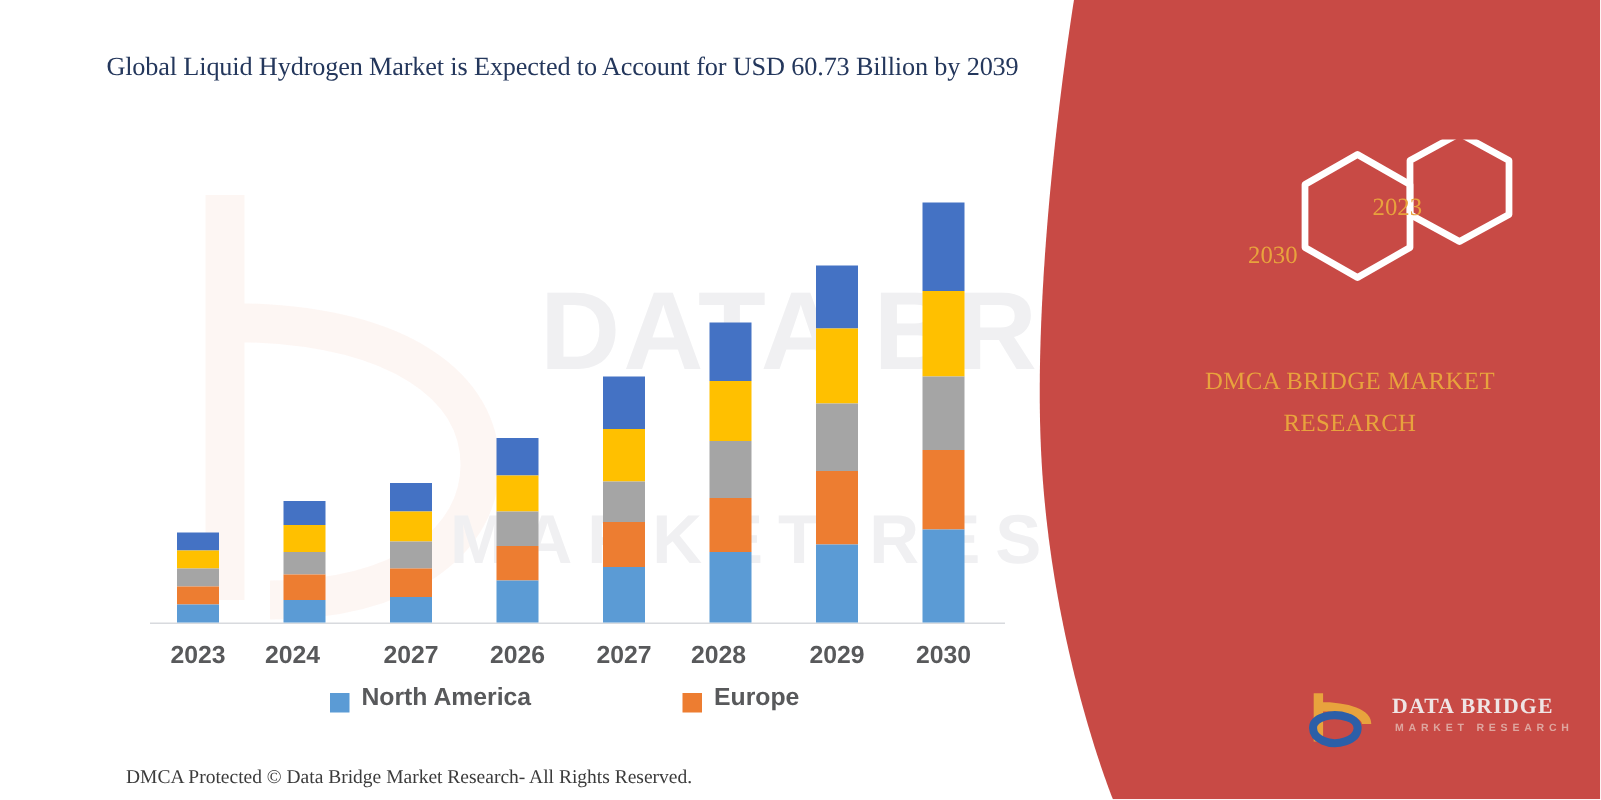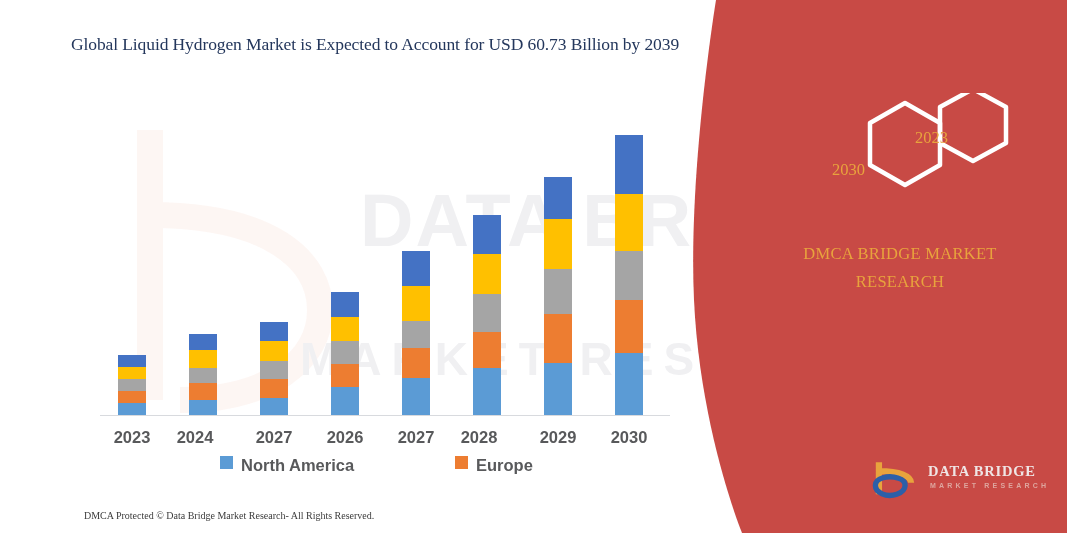--- a/index.html
+++ b/index.html
@@ -99,39 +99,39 @@
 
   
   .legend {
     position: absolute;
     left: 100px; top: 456px;
     width: 570px; height: 24px;
   }
   .legend-item {
     position: absolute;
     display: flex;
-    align-items: flex-start;
+    align-items: flex-end;
     gap: 8px;
   }
   .legend-item.na { left: 120px; }
   .legend-item.eu { left: 355px; }
   .swatch { width: 13px; height: 13px; }
   .legend-label {
     font-size: 16.5px;
     font-weight: 700;
     color: #58595b;
     white-space: nowrap;
   }
 
   
   .footer-left, .footer-right {
     position: absolute;
     top: 510px;
     font-family: "Liberation Serif", serif;
-    font-size: 10px;
+    font-size: 13px;
     color: #3b3b3b;
     white-space: nowrap;
   }
   .footer-left { left: 84px; }
   .footer-right { left: 425px; }
 
   
   .red-panel {
     position: absolute;
     left: 0; top: 0;

